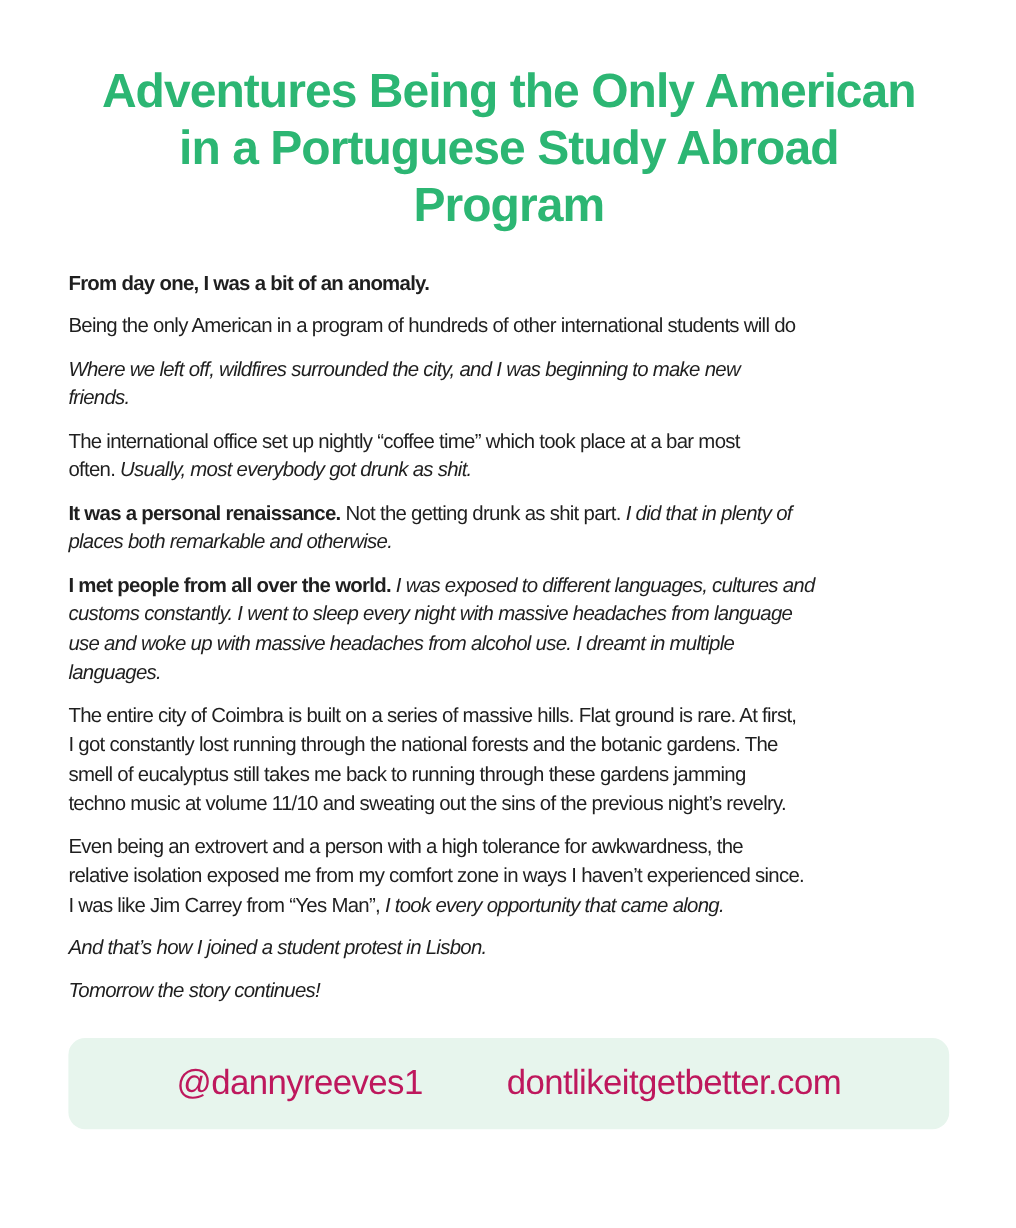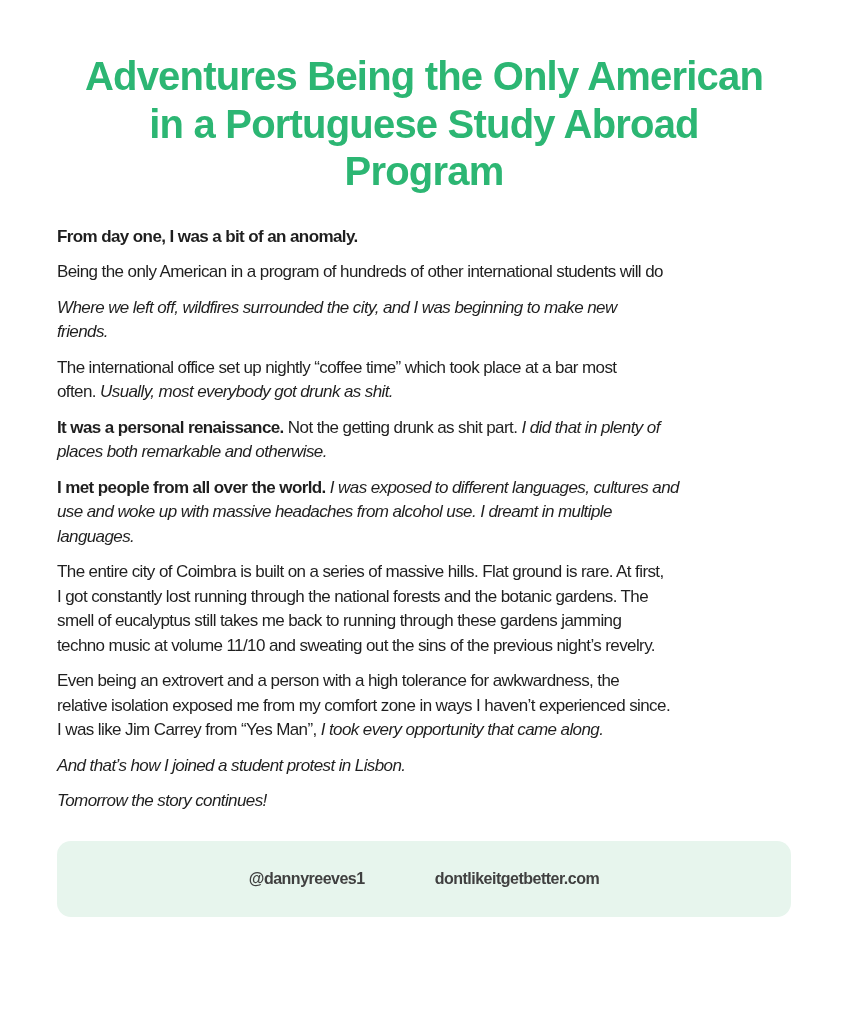--- a/index.html
+++ b/index.html
@@ -42,23 +42,23 @@
     margin-top: 27px;
     height: 76px;
     background: #e7f5ed;
     border-radius: 14px;
     display: flex;
     align-items: center;
     justify-content: center;
     gap: 70px;
   }
   .footer-card .foot-text {
-    color: #404040;
-    font-size: 16px;
-    font-weight: 700;
+    color: #be185d;
+    font-size: 29px;
+    font-weight: 400;
     letter-spacing: -0.5px;
     white-space: pre;
   }
 </style>
 </head>
 <body>
 
 <div class="page">
 
   <h1 class="title">
@@ -85,20 +85,21 @@
     <span class="line"><span class="run r">often. </span><span class="run i">Usually, most everybody got drunk as shit.</span></span>
   </p>
 
   <p class="para">
     <span class="line"><span class="run b">It was a personal renaissance.</span><span class="run r"> Not the getting drunk as shit part. </span><span class="run i">I did that in plenty of</span></span>
     <span class="line"><span class="run i">places both remarkable and otherwise.</span></span>
   </p>
 
   <p class="para">
     <span class="line"><span class="run b">I met people from all over the world.</span><span class="run i"> I was exposed to different languages, cultures and</span></span>
+    <span class="line"><span class="run i">customs constantly. I went to sleep every night with massive headaches from language</span></span>
     <span class="line"><span class="run i">use and woke up with massive headaches from alcohol use. I dreamt in multiple</span></span>
     <span class="line"><span class="run i">languages.</span></span>
   </p>
 
   <p class="para">
     <span class="line"><span class="run r">The entire city of Coimbra is built on a series of massive hills. Flat ground is rare. At first,</span></span>
     <span class="line"><span class="run r">I got constantly lost running through the national forests and the botanic gardens. The</span></span>
     <span class="line"><span class="run r">smell of eucalyptus still takes me back to running through these gardens jamming</span></span>
     <span class="line"><span class="run r">techno music at volume 11/10 and sweating out the sins of the previous night’s revelry.</span></span>
   </p>

